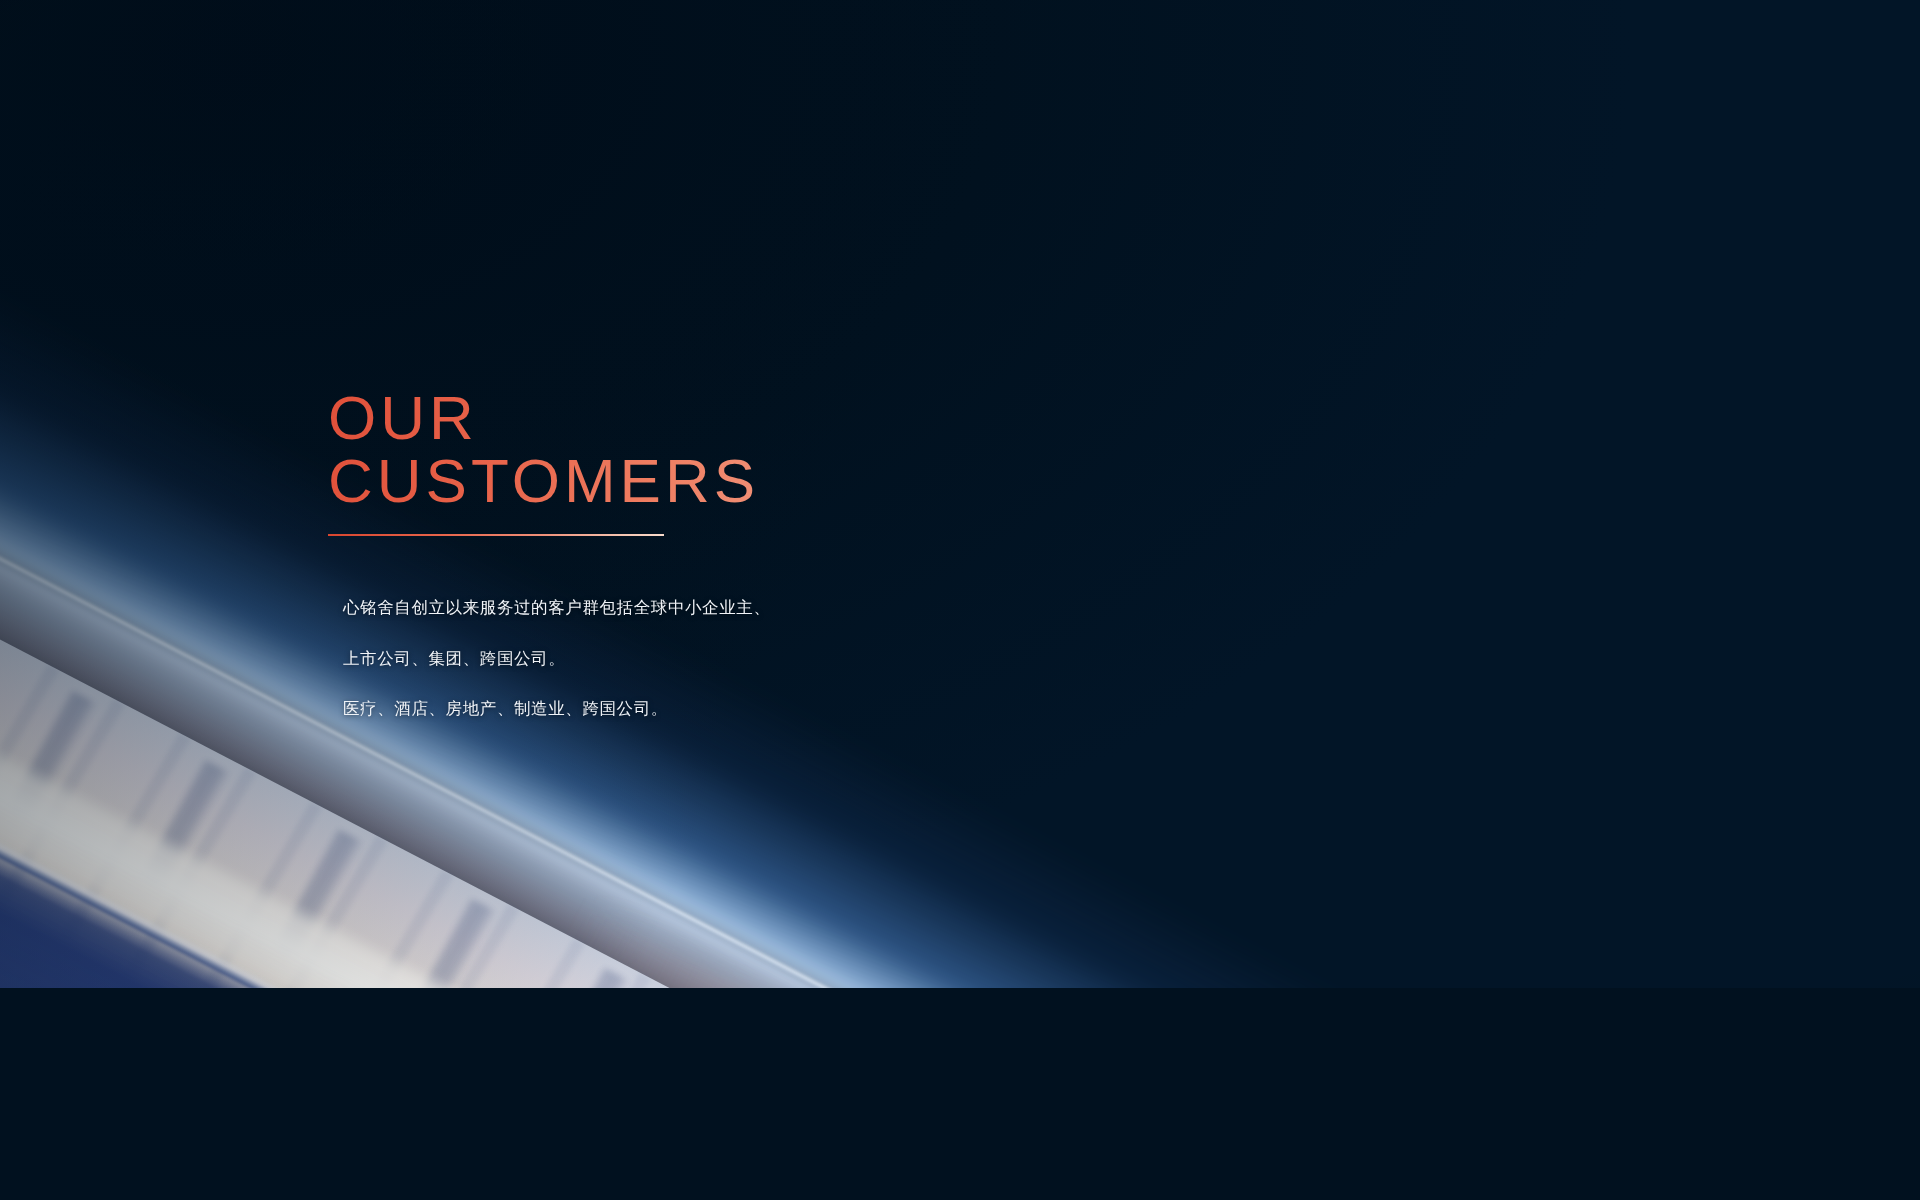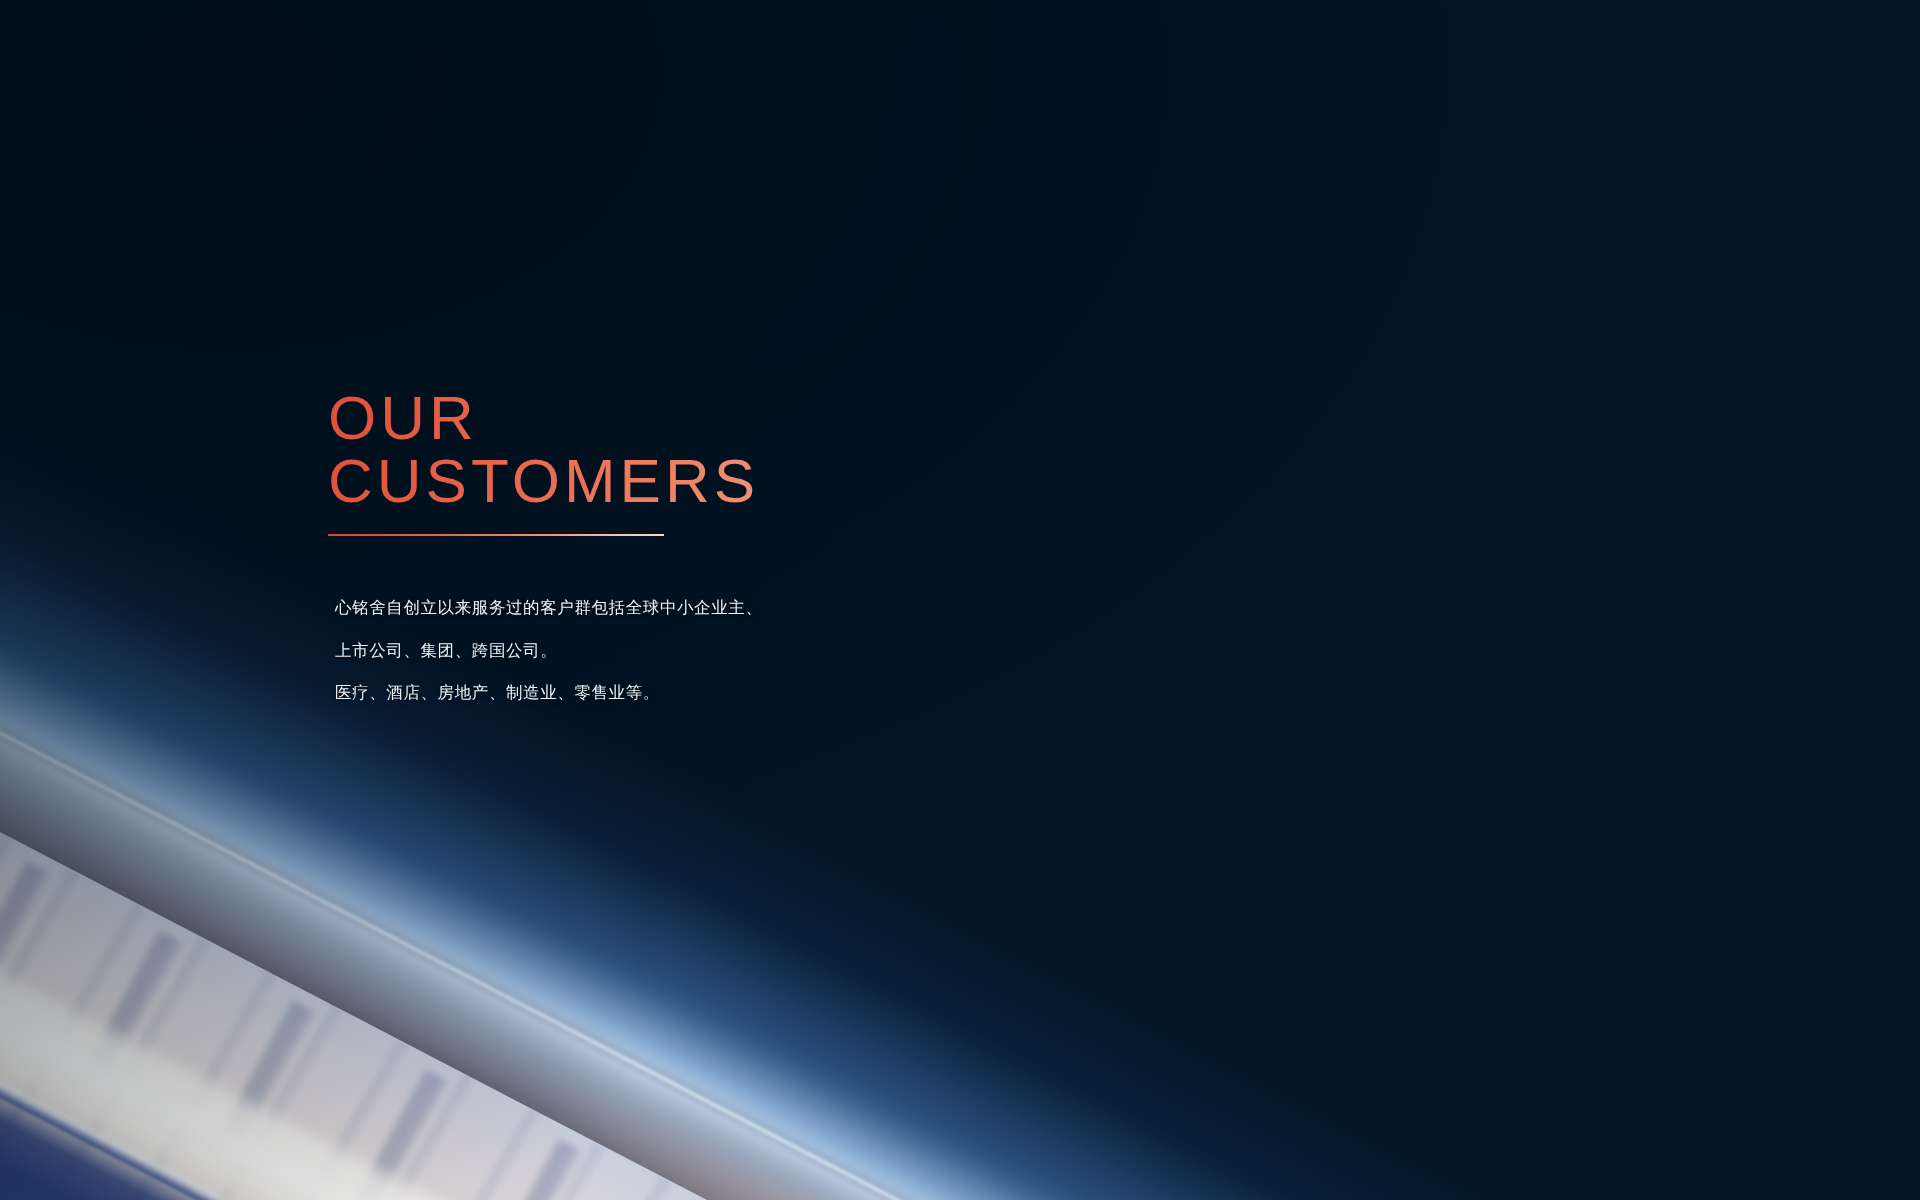--- a/index.html
+++ b/index.html
@@ -7,21 +7,21 @@
 
   html, body {
     width:1920px; height:1200px;
     overflow:hidden;
     background:#01111f;
     font-family:"Liberation Sans","DejaVu Sans",sans-serif;
   }
 
   .stage{
     position:relative;
-    width:1920px; height:1200px;
+    width:1920px; height:988px;
     overflow:hidden;
     background:#011120;
   }
 
   
   .photo{
     position:absolute; inset:0;
     overflow:hidden;
   }
 
@@ -276,21 +276,21 @@
 
   .body-copy{
     margin-top:54px;
     font-size:16.5px;
     line-height:2.15;
     letter-spacing:.6px;
     color:#f1f4f8;
     text-shadow:0 1px 5px rgba(0,0,0,.55);
     font-weight:400;
   }
-  .body-copy p{ margin:7px; }
+  .body-copy p{ margin:15px; }
 </style>
 </head>
 <body>
 
 <div class="stage">
 
   <div class="photo">
     <div class="space"></div>
 
     <div class="planet-wrap">
@@ -348,18 +348,18 @@
   <div class="content">
 
     <h1 class="headline">OUR
 CUSTOMERS</h1>
 
     <div class="rule"></div>
 
     <div class="body-copy">
       <p>心铭舍自创立以来服务过的客户群包括全球中小企业主、</p>
       <p>上市公司、集团、跨国公司。</p>
-      <p>医疗、酒店、房地产、制造业、零售业等。</p>
+      <p>医疗、酒店、房地产、制造业、跨国公司。</p>
     </div>
 
   </div>
 
 </div>
 
 </body></html>

